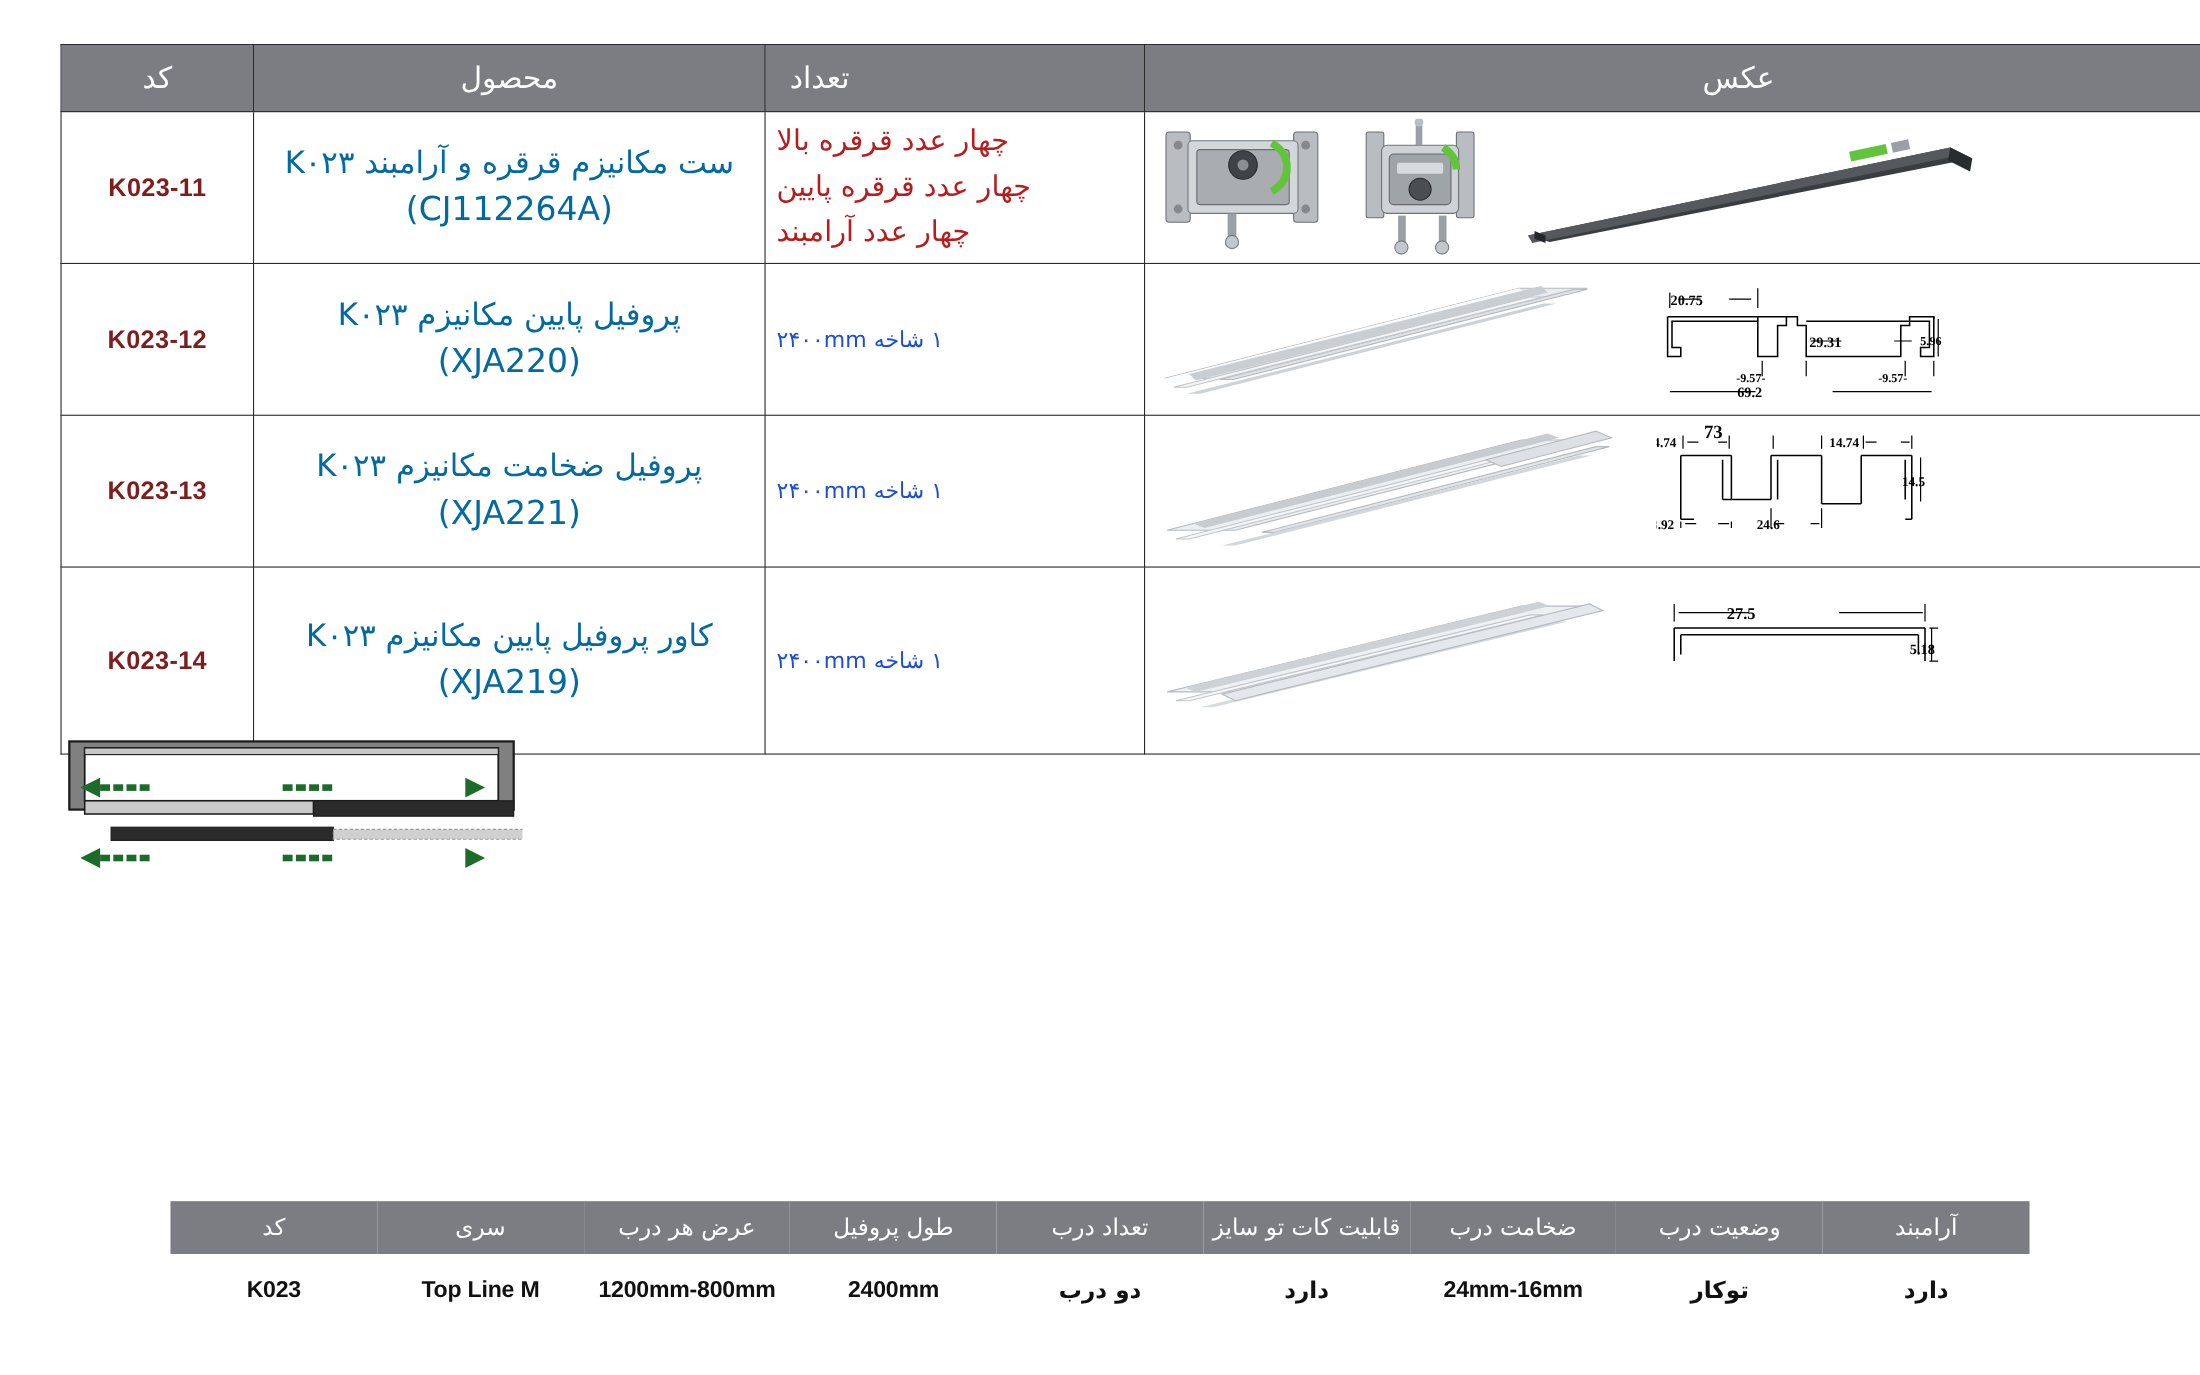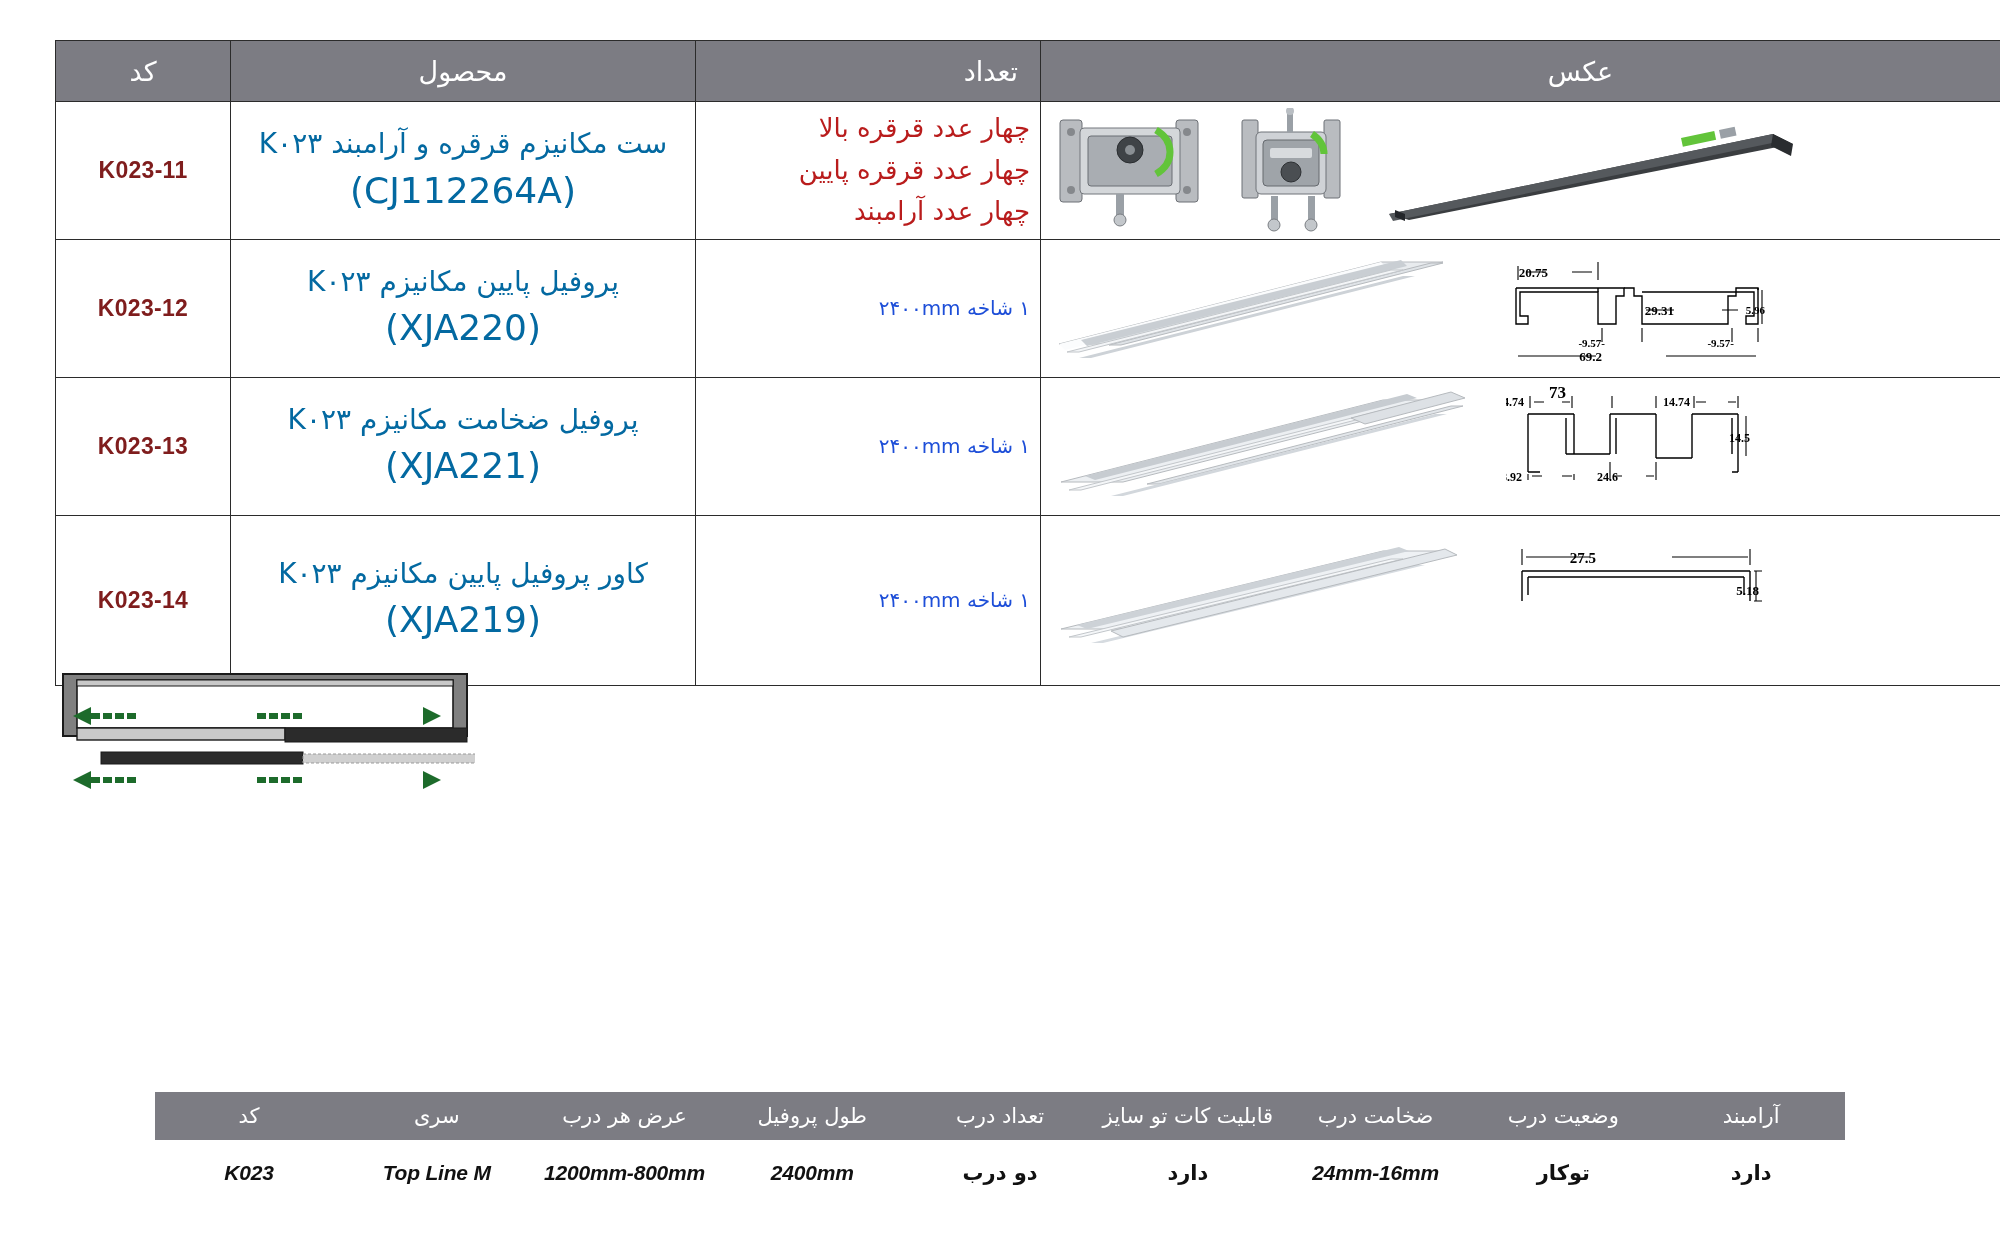--- a/index.html
+++ b/index.html
@@ -31,31 +31,31 @@
     vertical-align:middle;
   }
   .parts-table td{
     border:1px solid #2b2b2b;
     vertical-align:middle;
     padding:6px 10px;
     background:#fff;
   }
   .col-code{width:130px;text-align:center;}
   .col-product{width:420px;text-align:center;}
-  .col-qty{width:300px;text-align:right;}
+  .col-qty{width:300px;text-align:left;}
   .col-photo{width:1035px;}
 
   .code-cell{
     font-size:23px;font-weight:bold;color:#7f1d1d;letter-spacing:.3px;
     font-family:"Liberation Sans",sans-serif;
   }
   .product-cell{
     font-size:28px;color:#0369a1;line-height:1.45;direction:rtl;
   }
-  .product-cell .sub{display:block;font-size:36px;}
+  .product-cell .sub{display:block;font-size:30px;}
   .qty-cell{
     font-size:26px;color:#b91c1c;line-height:1.6;direction:rtl;
   }
   .qty-cell .ln{display:block;}
   .qty-single{font-size:20px;color:#1d4ed8;direction:rtl;}
   .photo-inner{position:relative;height:120px;}
 
   
   .art{position:absolute;}
 
@@ -73,21 +73,21 @@
   }
   .spec-table th{
     background:#7c7c83;color:#fff;font-weight:400;
     font-size:21px;height:46px;border:none;vertical-align:middle;
   }
   .spec-table td{
     height:64px;font-size:21px;color:#111;text-align:center;
     vertical-align:middle;border:none;background:#fff;
     font-weight:bold;
   }
-  .spec-table td.lat{font-family:"Liberation Sans",sans-serif;letter-spacing:-.2px;font-style:italic;}
+  .spec-table td.lat{font-family:"Liberation Sans",sans-serif;letter-spacing:-.2px;}
   .nowrap{white-space:nowrap;}
 </style>
 </head>
 <body>
 
 <table class="parts-table">
   <thead>
     <tr>
       <th class="col-photo">عکس</th>
       <th class="col-qty">تعداد</th>

